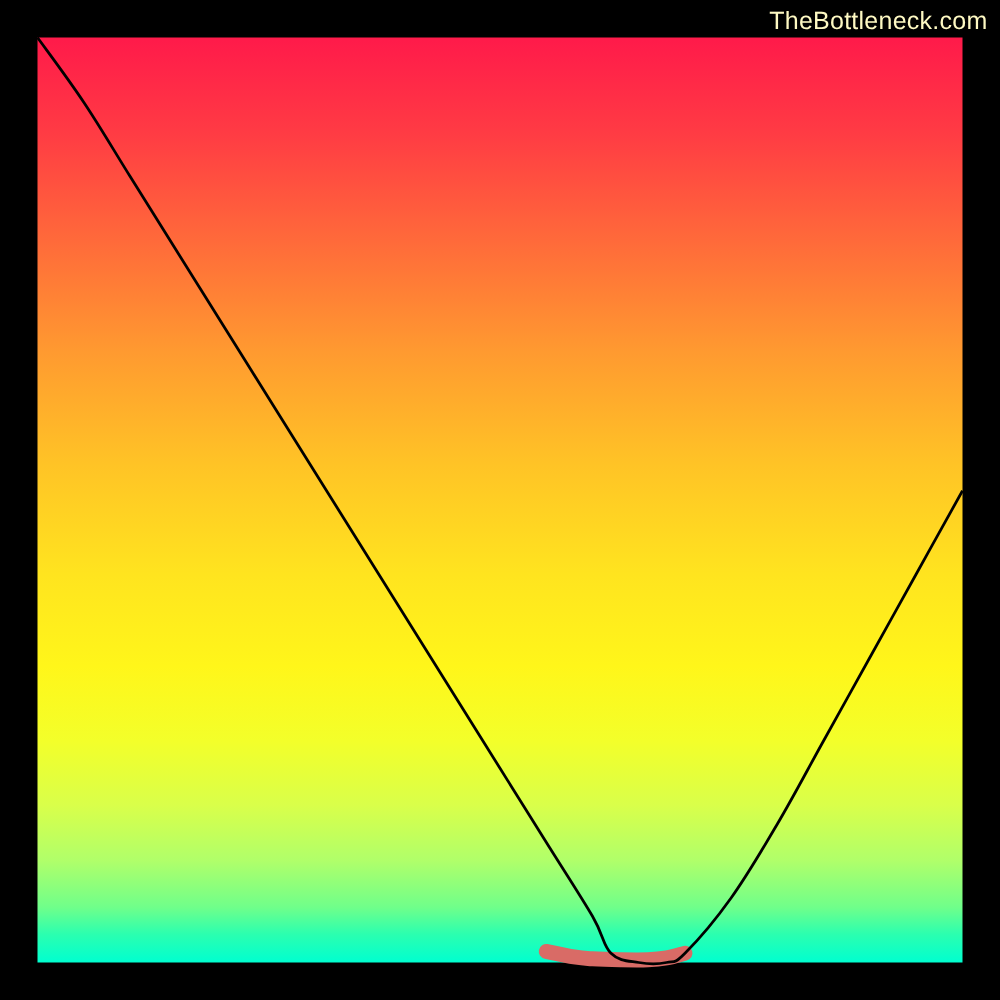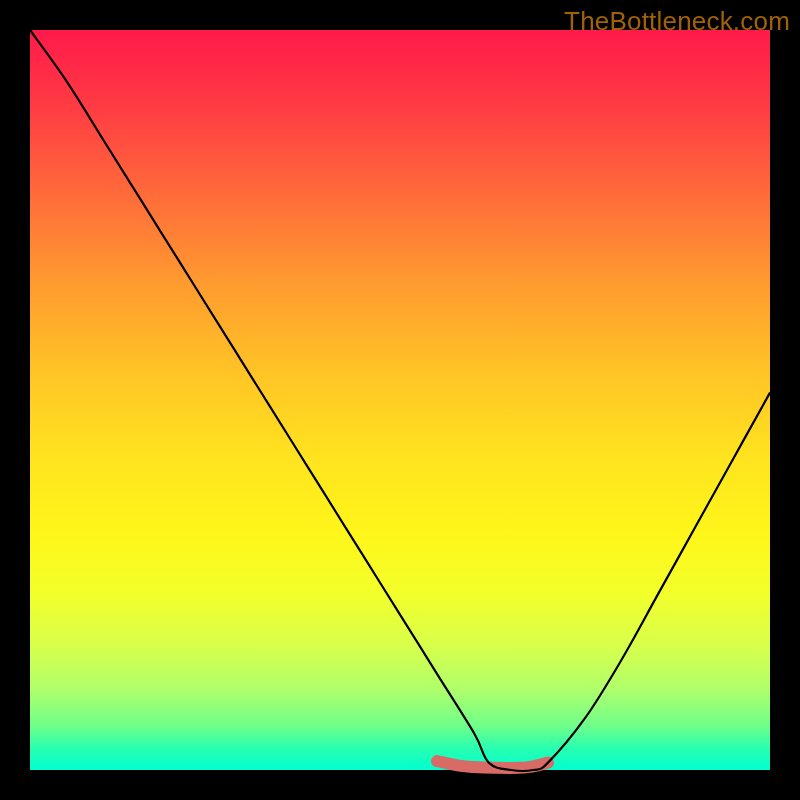--- a/index.html
+++ b/index.html
@@ -36,22 +36,22 @@
       #b0ff6a 89%,
       #70ff8a 94%,
       #2affb0 97%,
       #00ffd0 100%
     );
   }
   .watermark {
     position: absolute;
     top: 6px;
     right: 10px;
-    color: #a16207;
-    font-size: 26px;
+    color: #fef9c3;
+    font-size: 20px;
     font-weight: 500;
     letter-spacing: 0.2px;
     z-index: 5;
     user-select: none;
   }
   svg.curves {
     position: absolute;
     left: 0;
     top: 0;
     width: 740px;

